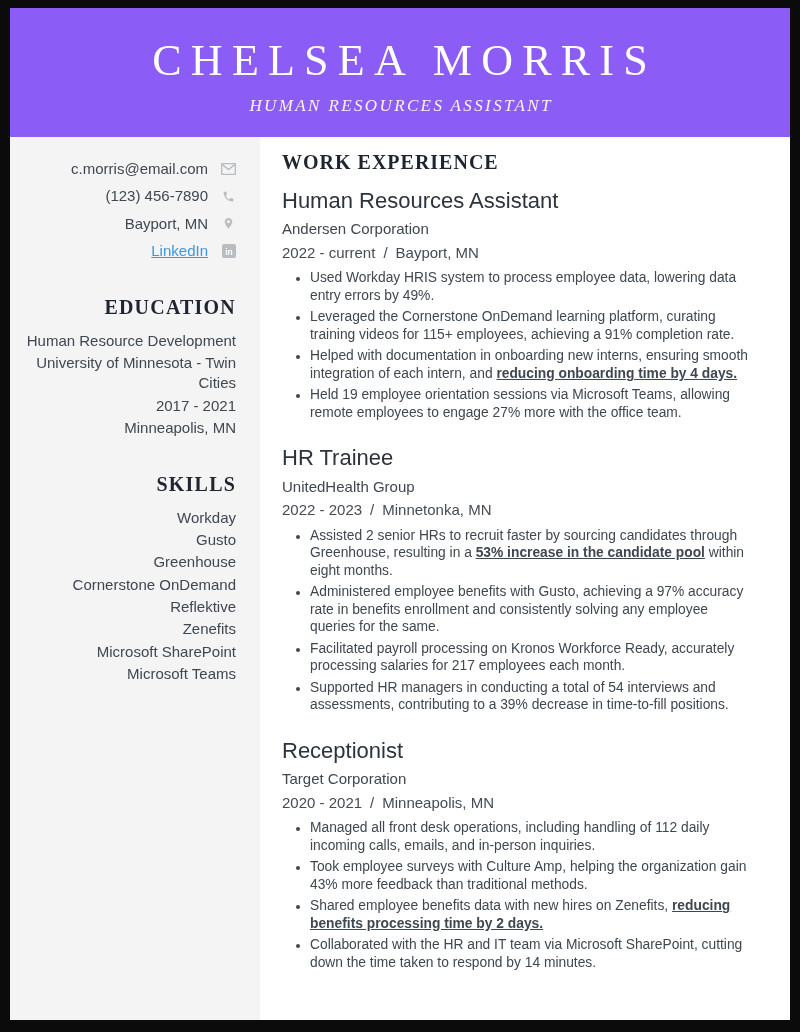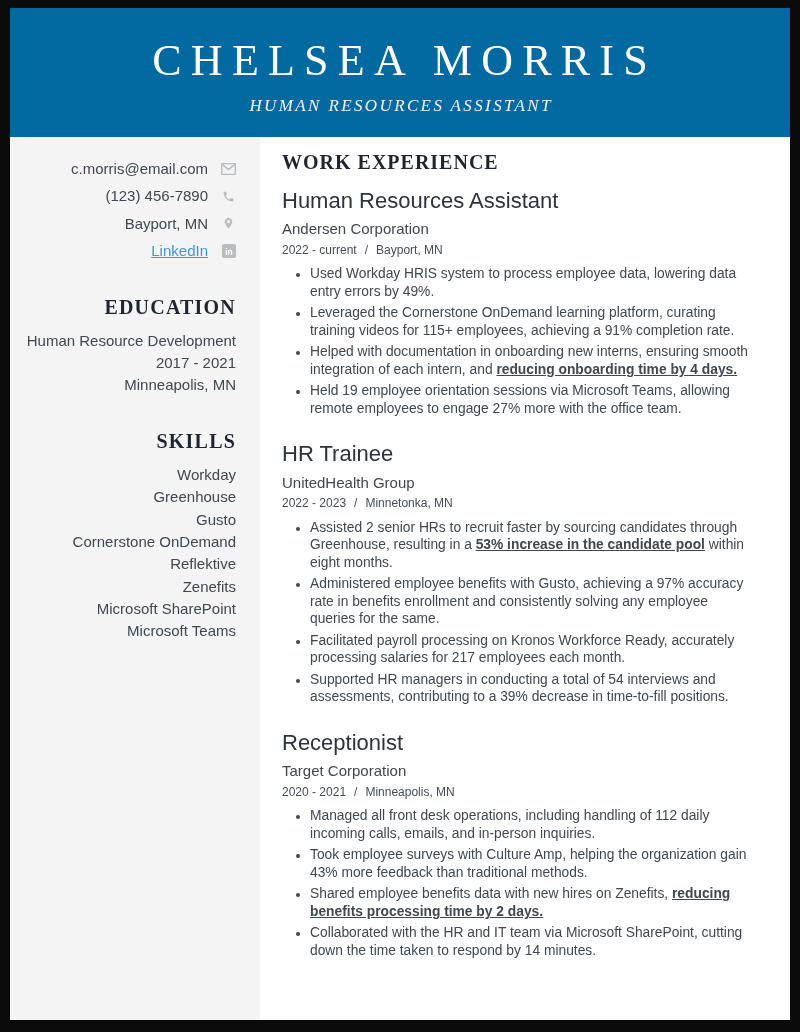--- a/index.html
+++ b/index.html
@@ -2,21 +2,21 @@
 <html><head>
 <meta charset="utf-8">
 <style>
   html,body{margin:0;padding:0;background:#000;}
   .page{
     width:800px;height:1032px;box-sizing:border-box;background:#ffffff;
     border:10px solid #0b0b0b;border-top-width:8px;border-bottom-width:12px;
     overflow:hidden;font-family:"Liberation Sans",sans-serif;
   }
   
-  .hero{background:#0369a1;height:129px;box-sizing:border-box;text-align:center;padding-top:30px;}
+  .hero{background:#8b5cf6;height:129px;box-sizing:border-box;text-align:center;padding-top:30px;}
   .hero h1{
     margin:0 0 12px 0;font-family:"Liberation Serif",serif;font-weight:400;
     font-size:44px;line-height:1.05;color:#ffffff;letter-spacing:0.21em;text-indent:0.21em;
   }
   .hero .subtitle{
     font-family:"Liberation Serif",serif;font-style:italic;font-size:17px;
     color:#fbf3f0;letter-spacing:0.14em;text-indent:0.14em;
   }
   
   .cols{display:flex;height:883px;}
@@ -35,21 +35,21 @@
   .link{color:#3b97e3;text-decoration:underline;cursor:pointer;}
   .c-icon{display:inline-flex;width:15px;height:15px;align-items:center;justify-content:center;flex:none;}
   .c-icon svg{display:block;}
   .edu-line,.skill-item{margin-bottom:2px;}
   
   main{flex:1;box-sizing:border-box;padding:14px 38px 0 22px;}
   .we{letter-spacing:0.05em;margin-bottom:14px;}
   .job{margin-bottom:24px;}
   .job-title{font-size:22px;font-weight:400;color:#2c333d;margin:0 0 5px 0;line-height:1.2;}
   .company{font-size:15px;color:#3f4750;margin-bottom:4px;line-height:1.3;}
-  .dateline{font-size:12px;color:#454c55;margin-bottom:7px;line-height:1.3;}
+  .dateline{font-size:15px;color:#454c55;margin-bottom:7px;line-height:1.3;}
   .sep{margin:0 8px;}
   .bullets{margin:0;padding:0 0 0 28px;}
   .bullets li{
     font-size:13.8px;line-height:17.5px;color:#3f4750;margin-bottom:4px;
   }
   .bullets li::marker{color:#3f4750;font-size:12px;}
   .emph{font-weight:700;text-decoration:underline;}
 </style>
 </head>
 <body>
@@ -96,30 +96,31 @@
                   <text x="7" y="10.5" text-anchor="middle" font-family="Liberation Sans,sans-serif" font-size="8.5" font-weight="bold" fill="#ffffff">in</text>
                 </svg>
               </span>
             </li>
           </ul>
       </section>
       <section class="s-sec">
         <h2>EDUCATION</h2>
         <div class="s-text" id="education-list">
             <div class="edu-line">Human Resource Development</div>
+            <div class="edu-line">University of Minnesota - Twin Cities</div>
             <div class="edu-line">2017 - 2021</div>
             <div class="edu-line">Minneapolis, MN</div>
           </div>
       </section>
       <section class="s-sec">
         <h2>SKILLS</h2>
         <div class="s-text" id="skills-list">
             <div class="skill-item">Workday</div>
+            <div class="skill-item">Gusto</div>
             <div class="skill-item">Greenhouse</div>
-            <div class="skill-item">Gusto</div>
             <div class="skill-item">Cornerstone OnDemand</div>
             <div class="skill-item">Reflektive</div>
             <div class="skill-item">Zenefits</div>
             <div class="skill-item">Microsoft SharePoint</div>
             <div class="skill-item">Microsoft Teams</div>
           </div>
       </section>
     </aside>
     <main>
       <h2 class="we">WORK EXPERIENCE</h2>

